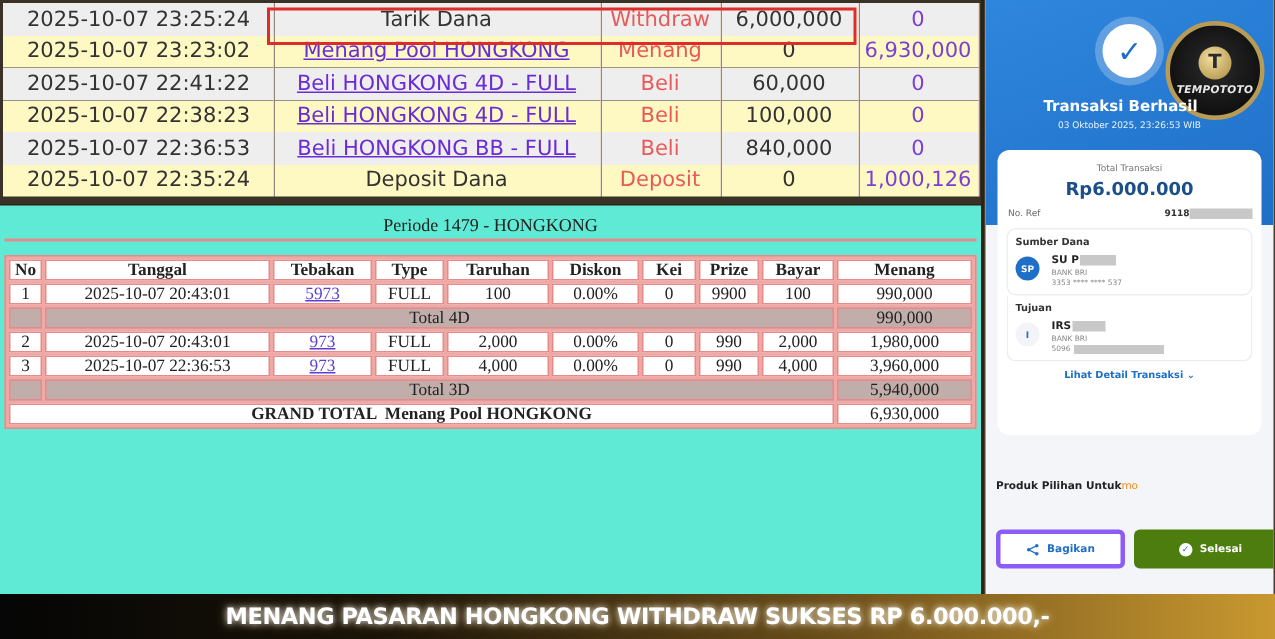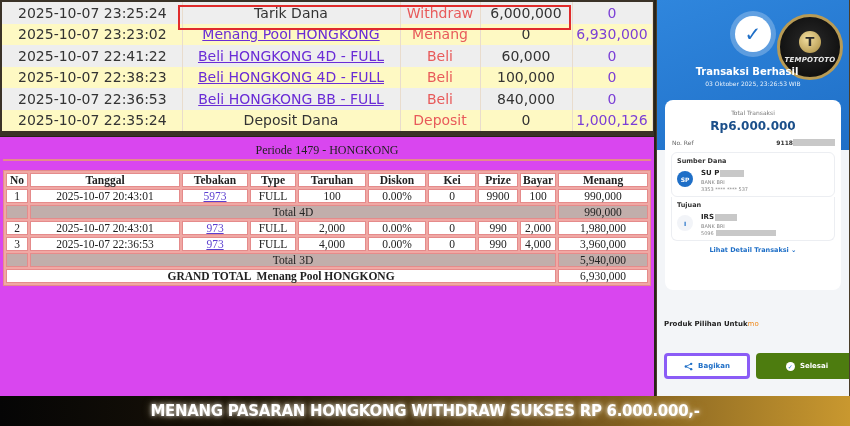--- a/index.html
+++ b/index.html
@@ -12,21 +12,21 @@
   .history td { height: 21.5px; font-size: 14px; font-family: "DejaVu Sans", sans-serif; color: #333; text-align: center; white-space: nowrap; overflow: hidden; border-right: 1px solid #e9dccd; }
   .history tr.odd td { background: #eeeeee; }
   .history tr.even td { background: #fef9c3; }
   .history td.date { text-align: left; padding-left: 16px; margin-left: 32px; }
   .history td.desc a { color: #6a2cd6; text-decoration: underline; }
   .history td.kind { color: #e85a5a; }
   .history td.credit { color: #7b3fd6; }
   .hl-box { position: absolute; left: 178px; top: 5px; width: 393px; height: 25px; border: 2.5px solid #e02b2b; pointer-events: none; }
 
   
-  .result { position: absolute; left: 0; top: 137px; width: 654px; height: 259px; background: #d946ef; font-family: "Liberation Serif", "DejaVu Serif", serif; }
+  .result { position: absolute; left: 0; top: 137px; width: 654px; height: 259px; background: #5eead4; font-family: "Liberation Serif", "DejaVu Serif", serif; }
   .periode { text-align: center; font-size: 12px; color: #222; padding-top: 6px; height: 20px; }
   .periode-line { margin: 2px 3px 0 3px; border-top: 2px solid #e58b8b; }
   .result table { margin: 9px 3px 0 3px; width: 648px; border-collapse: separate; border-spacing: 2px; background: #f0a8a4; border: 1px solid #e58b8b; }
   .result th, .result td { background: #ffffff; font-size: 11.5px; height: 14px; padding: 0 2px; text-align: center; color: #222; border: 1px solid #e58b8b; }
   .result th { font-weight: bold; }
   .result td a { color: #5b3fd0; text-decoration: underline; }
   .result tr.subtotal td { background: #c1aeab; }
   .result tr.grand td { font-weight: bold; }
   .result tr.grand td.val { font-weight: normal; }
 
@@ -135,23 +135,23 @@
     <div class="periode-line"></div>
     <table>
       <thead>
         <tr>
           <th style="width:22px">No</th>
           <th style="width:150px">Tanggal</th>
           <th style="width:66px">Tebakan</th>
           <th style="width:46px">Type</th>
           <th style="width:68px">Taruhan</th>
           <th style="width:58px">Diskon</th>
-          <th style="width:48px">Kei</th>
+          <th style="width:36px">Kei</th>
           <th style="width:40px">Prize</th>
-          <th style="width:36px">Bayar</th>
+          <th style="width:48px">Bayar</th>
           <th>Menang</th>
         </tr>
       </thead>
       <tbody>
         <tr>
           <td>1</td>
           <td>2025-10-07 20:43:01</td>
           <td><a>5973</a></td>
           <td>FULL</td>
           <td>100</td>

